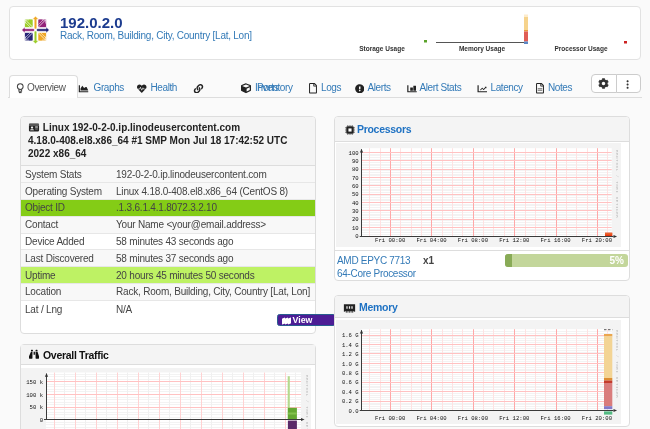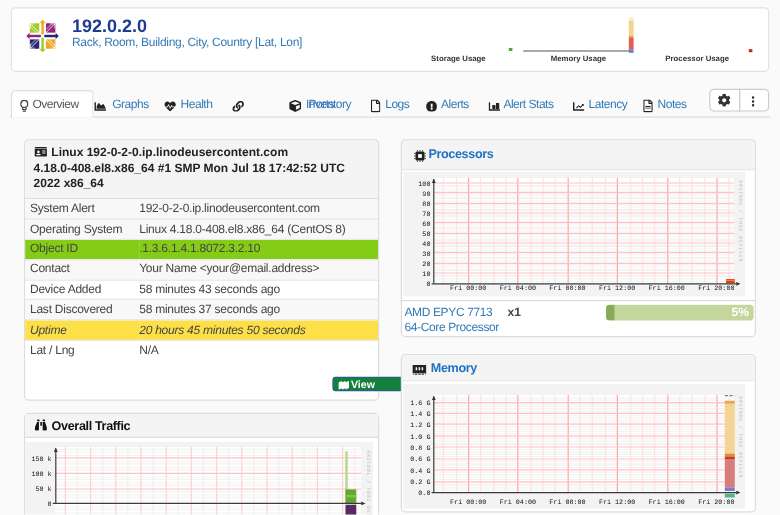--- a/index.html
+++ b/index.html
@@ -106,21 +106,21 @@
   </svg>
 
 <div class="abs" style="left:20px;top:116px;width:296px;height:218px;background:#fff;border:1px solid #ddd;border-radius:4px;"></div>
 <div class="abs" style="left:21px;top:117px;width:294px;height:49px;background:#f4f4f4;border-bottom:1px solid #ddd;border-radius:3px 3px 0 0;"></div>
 <div class="abs" style="left:28px;top:122px;width:284px;font-size:10px;font-weight:bold;color:#222;line-height:12.8px;"><svg width="12" height="9" viewBox="0 0 576 512" style="display:inline-block;vertical-align:-1px;">
       <path fill="#222" d="M528 32H48C21.5 32 0 53.5 0 80v16h576V80c0-26.5-21.5-48-48-48zM0 432c0 26.5 21.5 48 48 48h480c26.5 0 48-21.5 48-48V128H0v304zm352-232c0-4.4 3.6-8 8-8h144c4.4 0 8 3.6 8 8v16c0 4.4-3.6 8-8 8H360c-4.4 0-8-3.6-8-8v-16zm0 64c0-4.4 3.6-8 8-8h144c4.4 0 8 3.6 8 8v16c0 4.4-3.6 8-8 8H360c-4.4 0-8-3.6-8-8v-16zm0 64c0-4.4 3.6-8 8-8h144c4.4 0 8 3.6 8 8v16c0 4.4-3.6 8-8 8H360c-4.4 0-8-3.6-8-8v-16zM176 192c35.3 0 64 28.7 64 64s-28.7 64-64 64-64-28.7-64-64 28.7-64 64-64zM67.1 396.2C75.5 370.5 99.6 352 128 352h8.2c12.3 5.1 25.7 8 39.8 8s27.6-2.9 39.8-8h8.2c28.4 0 52.5 18.5 60.9 44.2 3.2 9.9-5.2 19.8-15.6 19.8H82.7c-10.4 0-18.8-10-15.6-19.8z"></path>
     </svg> Linux 192-0-2-0.ip.linodeusercontent.com<br>4.18.0-408.el8.x86_64 #1 SMP Mon Jul 18 17:42:52 UTC<br>2022 x86_64</div>
 <table class="abs" style="left:21px;top:166px;width:294px;border-collapse:collapse;font-size:10px;letter-spacing:-0.2px;color:#444;">
 <tbody>
       <tr style="background:#f8f8f8;">
-        <td style="padding:0 0 0 4px;width:95px;height:16.8px;vertical-align:middle;">System Alert</td>
+        <td style="padding:0 0 0 4px;width:95px;height:16.8px;vertical-align:middle;">System Stats</td>
         <td style="padding:0;vertical-align:middle;white-space:nowrap;">192-0-2-0.ip.linodeusercontent.com</td>
       </tr>
 <tr style="background:#f8f8f8;">
         <td style="border-top:1px solid #e7e7e7;padding:0 0 0 4px;width:95px;height:16.8px;vertical-align:middle;">Operating System</td>
         <td style="border-top:1px solid #e7e7e7;padding:0;vertical-align:middle;white-space:nowrap;">Linux 4.18.0-408.el8.x86_64 (CentOS 8)</td>
       </tr>
 <tr style="background:#84cc16;">
         <td style="border-top:1px solid #e7e7e7;padding:0 0 0 4px;width:95px;height:16.8px;vertical-align:middle;">Object ID</td>
         <td style="border-top:1px solid #e7e7e7;padding:0;vertical-align:middle;white-space:nowrap;">.1.3.6.1.4.1.8072.3.2.10</td>
       </tr>
@@ -129,31 +129,35 @@
         <td style="border-top:1px solid #e7e7e7;padding:0;vertical-align:middle;white-space:nowrap;">Your Name &lt;your@email.address&gt;</td>
       </tr>
 <tr style="background:#ffffff;">
         <td style="border-top:1px solid #e7e7e7;padding:0 0 0 4px;width:95px;height:16.8px;vertical-align:middle;">Device Added</td>
         <td style="border-top:1px solid #e7e7e7;padding:0;vertical-align:middle;white-space:nowrap;">58 minutes 43 seconds ago</td>
       </tr>
 <tr style="background:#f8f8f8;">
         <td style="border-top:1px solid #e7e7e7;padding:0 0 0 4px;width:95px;height:16.8px;vertical-align:middle;">Last Discovered</td>
         <td style="border-top:1px solid #e7e7e7;padding:0;vertical-align:middle;white-space:nowrap;">58 minutes 37 seconds ago</td>
       </tr>
-<tr style="background:#fde047;font-style:italic;">
+<tr style="background:#bef264;">
         <td style="border-top:1px solid #e7e7e7;padding:0 0 0 4px;width:95px;height:16.8px;vertical-align:middle;">Uptime</td>
         <td style="border-top:1px solid #e7e7e7;padding:0;vertical-align:middle;white-space:nowrap;">20 hours 45 minutes 50 seconds</td>
+      </tr>
+<tr style="background:#f8f8f8;">
+        <td style="border-top:1px solid #e7e7e7;padding:0 0 0 4px;width:95px;height:16.8px;vertical-align:middle;">Location</td>
+        <td style="border-top:1px solid #e7e7e7;padding:0;vertical-align:middle;white-space:nowrap;">Rack, Room, Building, City, Country [Lat, Lon]</td>
       </tr>
 <tr style="background:#ffffff;">
         <td style="border-top:1px solid #e7e7e7;padding:0 0 0 4px;width:95px;height:16.8px;vertical-align:middle;">Lat / Lng</td>
         <td style="border-top:1px solid #e7e7e7;padding:0;vertical-align:middle;white-space:nowrap;">N/A</td>
       </tr>
 </tbody>
   </table>
-<div class="abs" style="left:277px;top:313.5px;width:59px;height:12.5px;background:#15803d;border:1px solid #285e8e;border-radius:2.5px;color:#fff;font-size:8.8px;font-weight:bold;line-height:11.5px;padding-left:14.5px;"><svg width="9" height="8" viewBox="0 0 576 512" style="position:absolute;left:4px;top:2.2px;">
+<div class="abs" style="left:277px;top:313.5px;width:59px;height:12.5px;background:#4c1d95;border:1px solid #285e8e;border-radius:2.5px;color:#fff;font-size:8.8px;font-weight:bold;line-height:11.5px;padding-left:14.5px;"><svg width="9" height="8" viewBox="0 0 576 512" style="position:absolute;left:4px;top:2.2px;">
       <path fill="#fff" d="M0 117.7v346.3c0 9 7.3 16 16.3 16 2 0 4.1-.4 6.1-1.2L192 416V32L20.1 100.8C8 105.6 0 117.7 0 130.7zM384 32L192 96v384l192-64V32zm176 1.2L384 96v384l171.9-68.8c12.1-4.8 20.1-16.9 20.1-29.9V49.2c0-9-7.3-16-16.3-16-2 0-4.1 .4-6.1 1.2z"></path>
     </svg>View</div>
 
 <div class="abs" style="left:20px;top:344px;width:296px;height:120px;background:#fff;border:1px solid #ddd;border-radius:4px 4px 0 0;"></div>
 <div class="abs" style="left:21px;top:345px;width:294px;height:20px;background:#f4f4f4;border-bottom:1px solid #ddd;"></div>
 <svg class="abs" style="left:29px;top:348.5px;" width="10.5" height="10.5" viewBox="0 0 512 512">
     <path fill="#111" d="M192 104H96V56c0-13.3 10.7-24 24-24h48c13.3 0 24 10.7 24 24v48zm224-48c0-13.3-10.7-24-24-24h-48c-13.3 0-24 10.7-24 24v48h96V56zM0 456c0 13.3 10.7 24 24 24h120c13.3 0 24-10.7 24-24V128H96L0 352v104zm320 0c0 13.3 10.7 24 24 24h120c13.3 0 24-10.7 24-24V352L416 128h-96v328zm-32-328h-64v152h64V128z"></path>
   </svg>
 <div class="abs" style="left:43px;top:348.5px;font-size:10.5px;letter-spacing:-0.3px;font-weight:bold;color:#111;">Overall Traffic</div>
 <svg class="abs" style="left:21px;top:368px;" width="290" height="61" viewBox="0 0 290 61">

